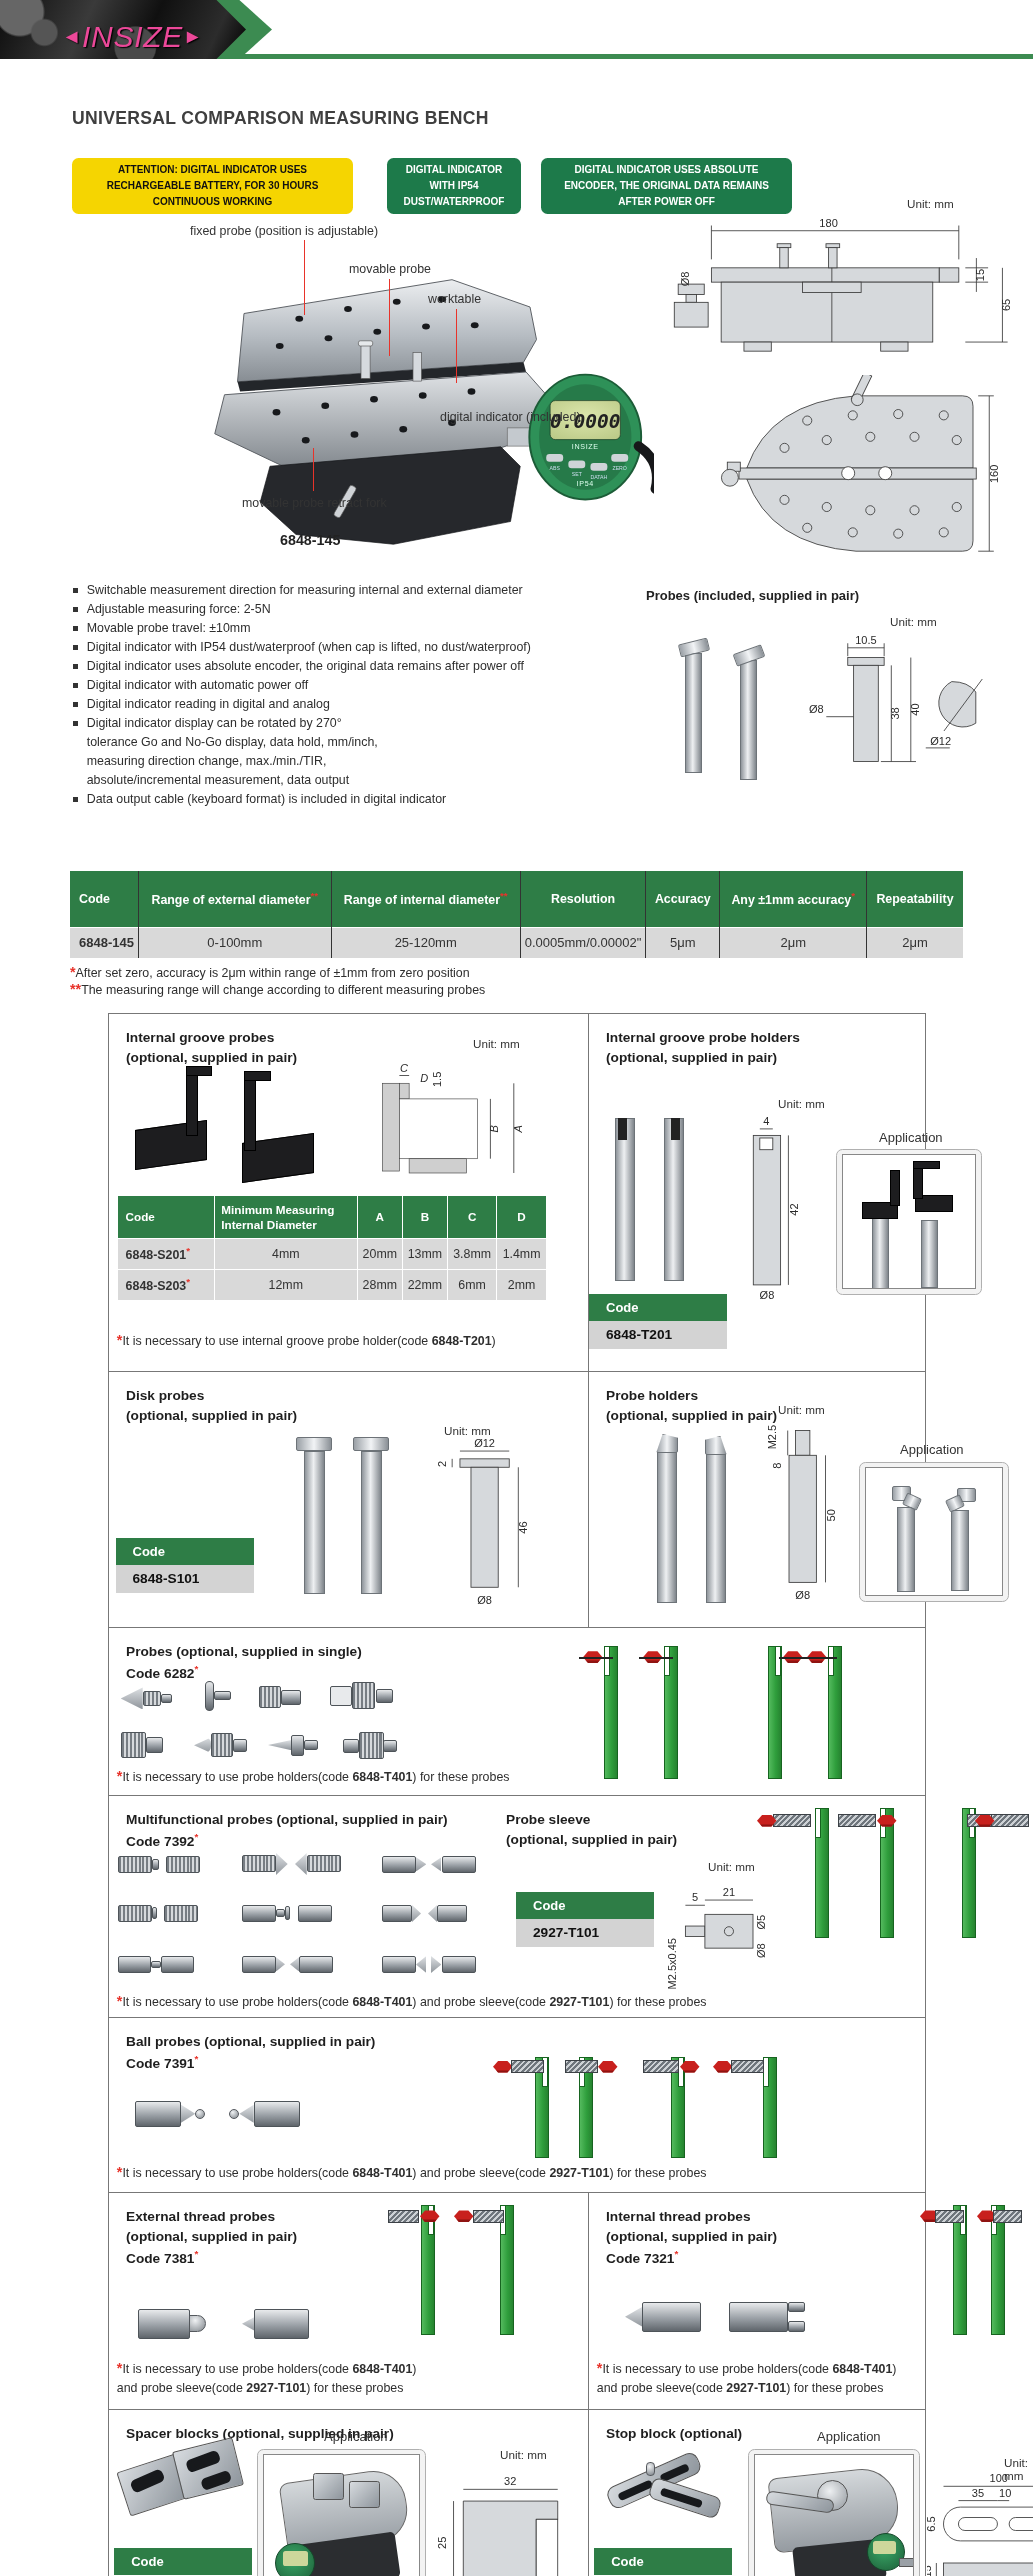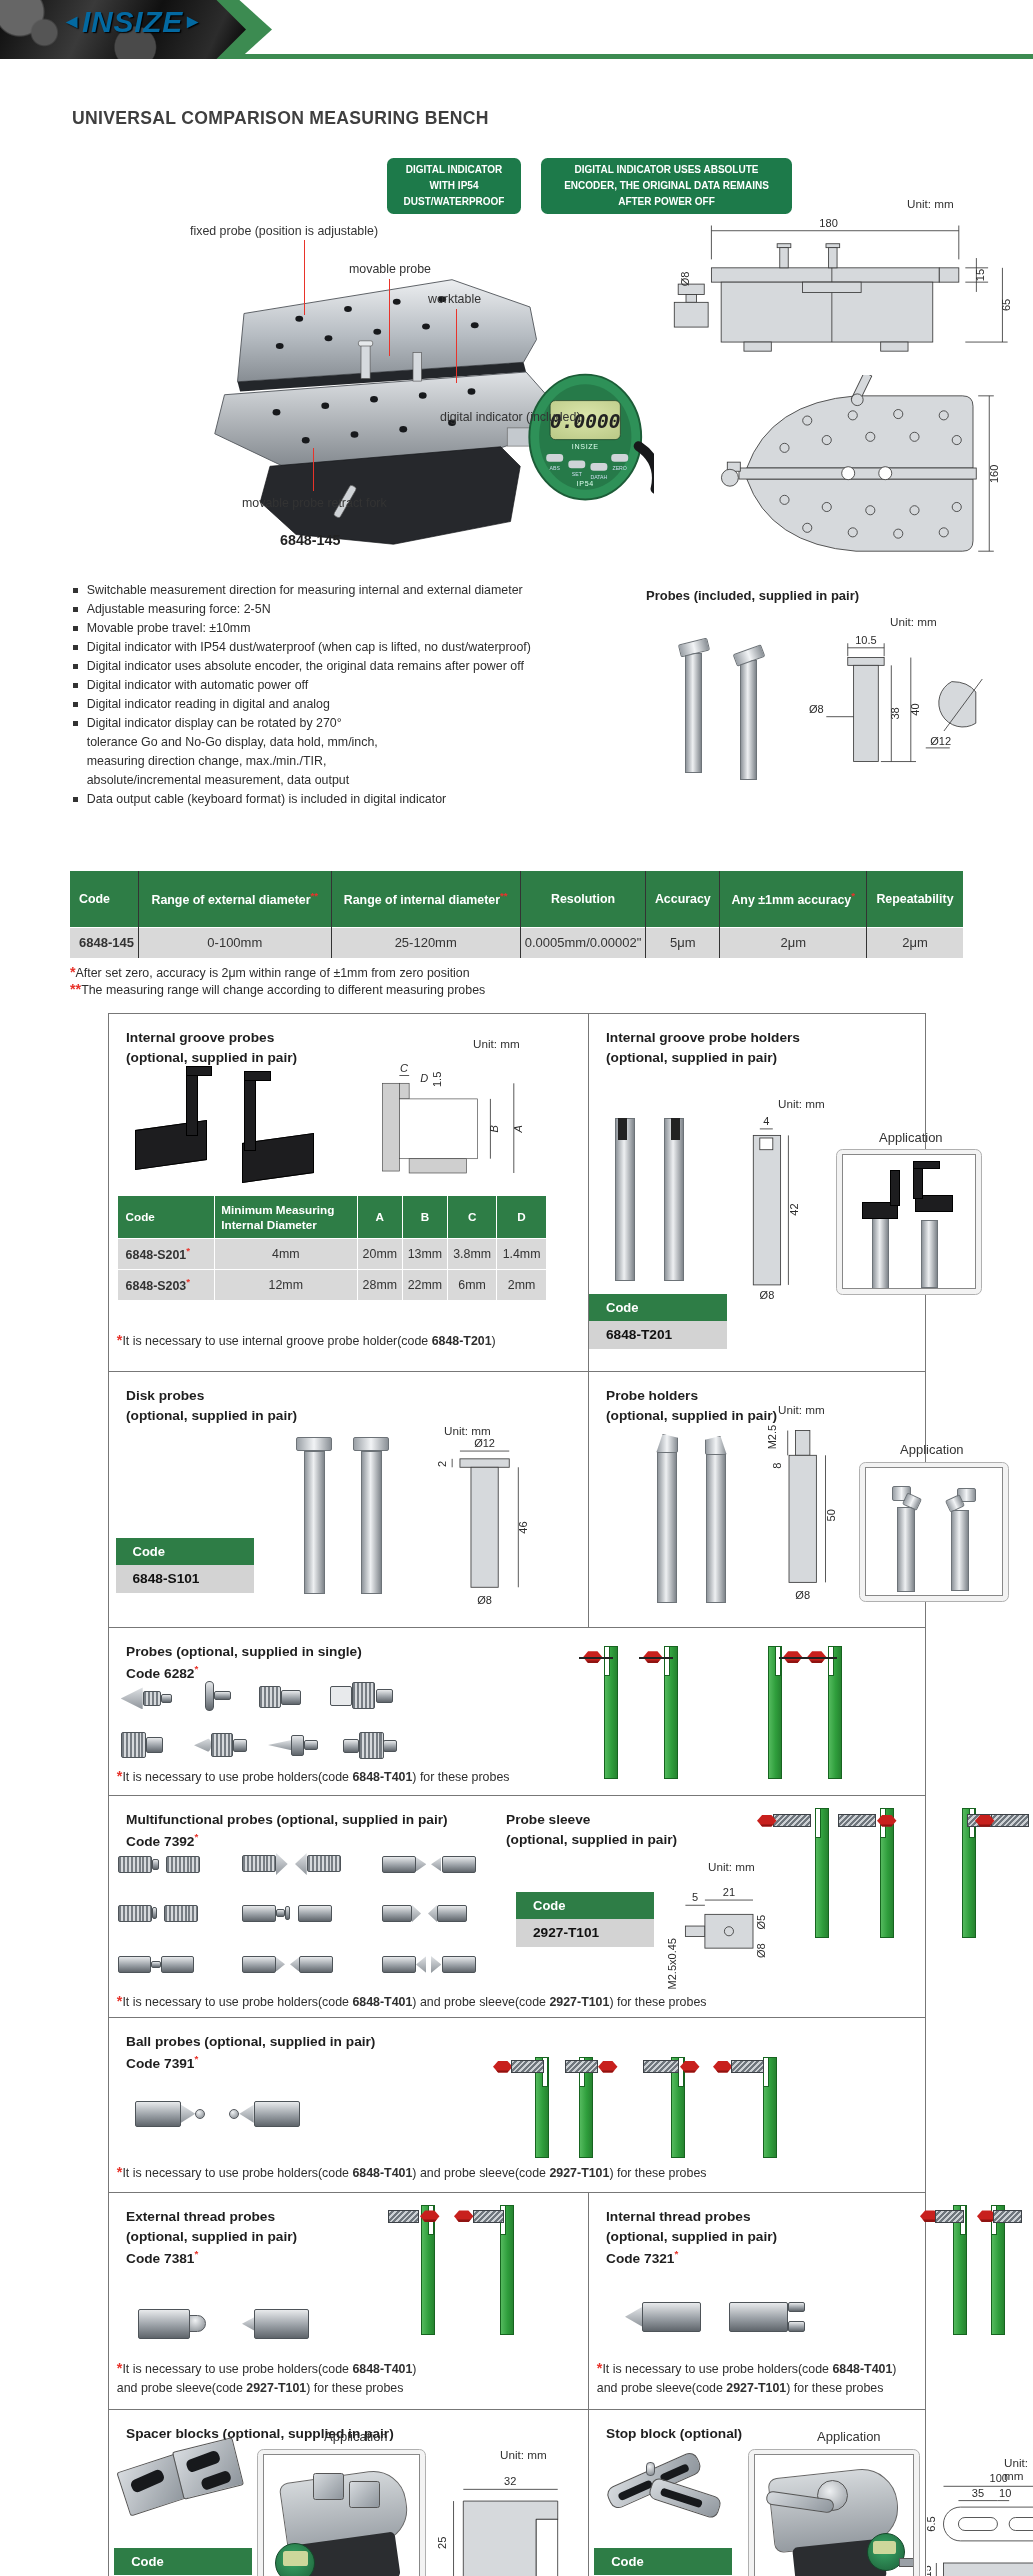--- a/index.html
+++ b/index.html
@@ -8,21 +8,21 @@
 sup.star{font-size:9.8px;vertical-align:super}
 
 .hdr{position:relative;height:65px;background:#fff}
 .hdr-green{position:absolute;left:0;top:0;width:272px;height:59px;background:#3c8b51;clip-path:polygon(0 0,88% 0,100% 50%,88% 100%,0 100%)}
 .hdr-photo{position:absolute;left:0;top:0;width:246px;height:59px;background:
  radial-gradient(circle at 18% 55%,#555 0 6%,transparent 7%),
  radial-gradient(circle at 8% 20%,#666 0 10%,transparent 11%),
  radial-gradient(circle at 55% 80%,#4a4a4a 0 14%,transparent 15%),
  linear-gradient(115deg,#0c0c0c,#3a3a3a 35%,#101010 60%,#2c2c2c 85%,#000);
  clip-path:polygon(0 0,88% 0,100% 50%,88% 100%,0 100%)}
-.logo{position:absolute;left:62px;top:5px;font-size:30px;font-style:italic;font-weight:bold;color:#0369a1;letter-spacing:0.7px;white-space:nowrap;text-shadow:1.3px 1.3px 1.3px #000}
+.logo{position:absolute;left:62px;top:20px;font-size:30px;font-style:italic;font-weight:normal;color:#ec4899;letter-spacing:0.7px;white-space:nowrap;text-shadow:1.3px 1.3px 1.3px #000}
 .logo .ar{font-size:19.5px;vertical-align:3.9px}
 .hdr-line{position:absolute;left:225px;top:54px;right:0;height:4.6px;background:#3c8b51}
 
 .title{margin:43px 0 0 72px;font-size:17.6px;font-weight:bold;color:#3f3f3f;letter-spacing:0.3px}
 .badges{position:relative;height:57px;margin-top:29px}
 .badge{position:absolute;top:0;height:56px;border-radius:6.5px;font-weight:bold;font-size:10px;line-height:1.6;display:flex;align-items:center;justify-content:center;text-align:center;padding:5.2px 10.4px}
 .badge.yellow{left:72px;width:281px;background:#f5d501;color:#111}
 .badge.green{background:#1d7a4a;color:#fff}
 .b2{left:387px;width:134px}
 .b3{left:541px;width:251px}
@@ -100,20 +100,21 @@
 <div class="hdr">
   <div class="hdr-green"></div>
   <div class="hdr-photo"></div>
   <div class="logo"><span class="ar">◄</span><span>INSIZE</span><span class="ar">►</span></div>
   <div class="hdr-line"></div>
 </div>
 
 <h1 class="title">UNIVERSAL COMPARISON MEASURING BENCH</h1>
 
 <div class="badges">
+  <div class="badge yellow">ATTENTION: DIGITAL INDICATOR USES RECHARGEABLE BATTERY, FOR 30 HOURS CONTINUOUS WORKING</div>
   <div class="badge green b2">DIGITAL INDICATOR WITH IP54 DUST/WATERPROOF</div>
   <div class="badge green b3">DIGITAL INDICATOR USES ABSOLUTE ENCODER, THE ORIGINAL DATA REMAINS AFTER POWER OFF</div>
 </div>
 
 <div class="product">
   <div class="unitlab" style="left:907px;top:-18px">Unit: mm</div>
 
   <svg class="bench" width="508" height="325" viewBox="0 0 780 500">
     <defs>
       <linearGradient id="pm" x1="0" x2="0" y1="0" y2="1">

